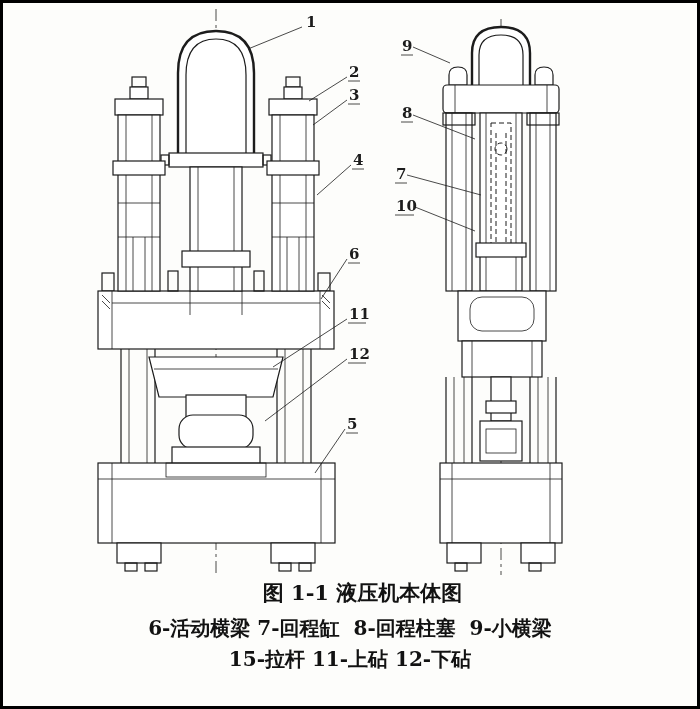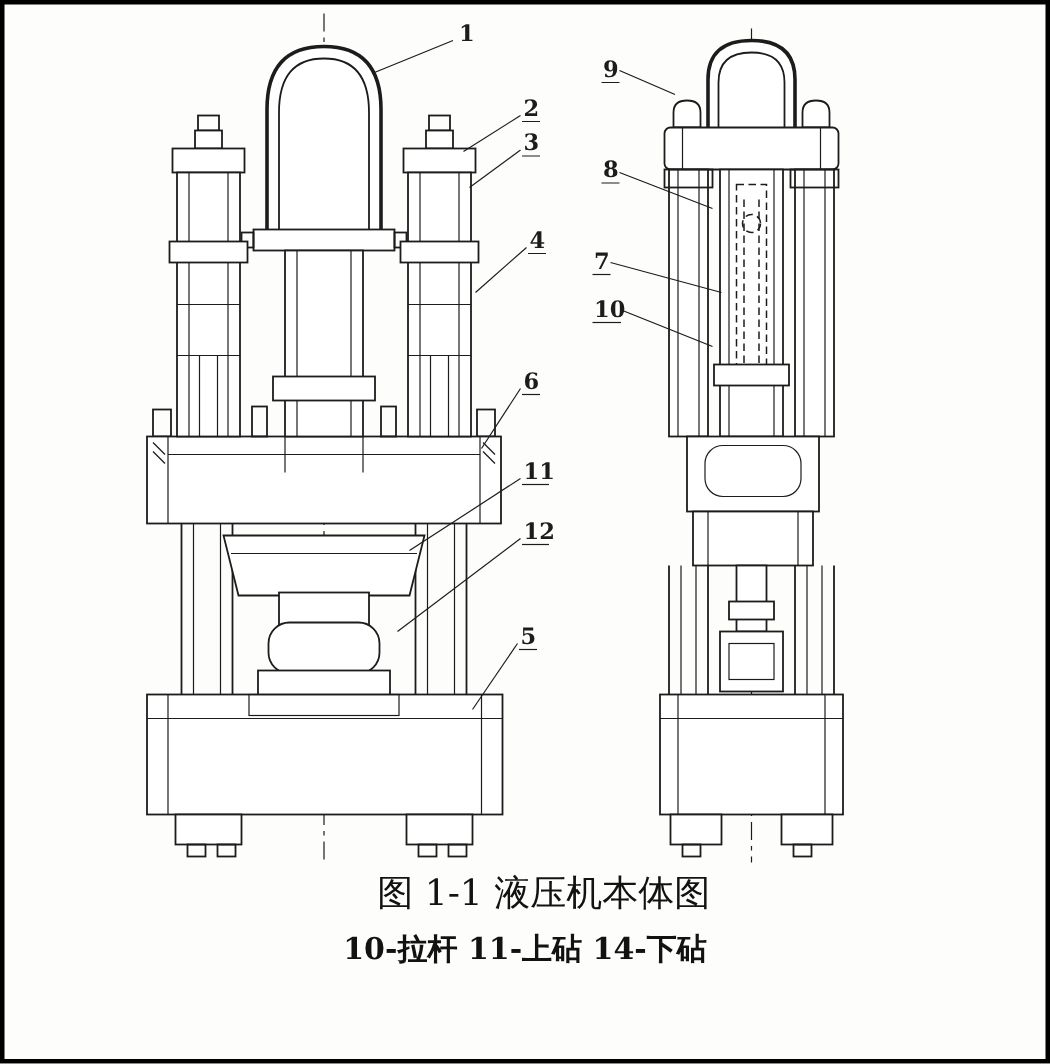--- a/index.html
+++ b/index.html
@@ -11,21 +11,21 @@
   }
   svg.drawing{display:block;}
   svg .s{stroke:#1c1c1c;fill:none;stroke-width:1.2;}
   svg .w{fill:#ffffff;}
   svg .thick{stroke-width:2.4;}
   svg .thin{stroke-width:0.8;}
   svg .dash{stroke-dasharray:5 3;stroke-width:1;}
   svg .cl{stroke:#1c1c1c;stroke-width:0.8;stroke-dasharray:12 4 3 4;fill:none;}
   svg text.num{fill:#1c1c1c;stroke:none;font-family:"DejaVu Serif",serif;font-size:15px;font-weight:700;}
   .caption{position:absolute;left:0;right:0;top:574px;text-align:center;color:#121212;}
-  .cap-title{font-size:24px;font-weight:400;margin:2px 0 6px;padding-left:25px;}
+  .cap-title{font-size:21px;font-weight:700;margin:2px 0 6px;padding-left:25px;}
   .legend-line{font-size:20px;font-weight:700;line-height:31px;white-space:pre;}
 </style>
 </head>
 <body>
 
 <div class="page">
 
   <svg class="drawing" width="694" height="574" viewBox="0 0 694 574">
 
     <g>
@@ -265,16 +265,17 @@
       <g>
         <line class="s thin" x1="412" y1="204" x2="472" y2="228"></line>
         <text class="num" x="393" y="208">10</text>
         <line class="s thin" x1="392" y1="212" x2="411" y2="212"></line>
       </g>
     </g>
   </svg>
 
   <div class="caption">
     <div class="cap-title">图 1-1 液压机本体图</div>
-    <div class="legend-line">10-拉杆 11-上砧 14-下砧</div>
+    <div class="legend-line">6-活动横梁 7-回程缸  8-回程柱塞  9-小横梁</div>
+    <div class="legend-line">15-拉杆 11-上砧 12-下砧</div>
   </div>
 
 </div>
 
 </body></html>

